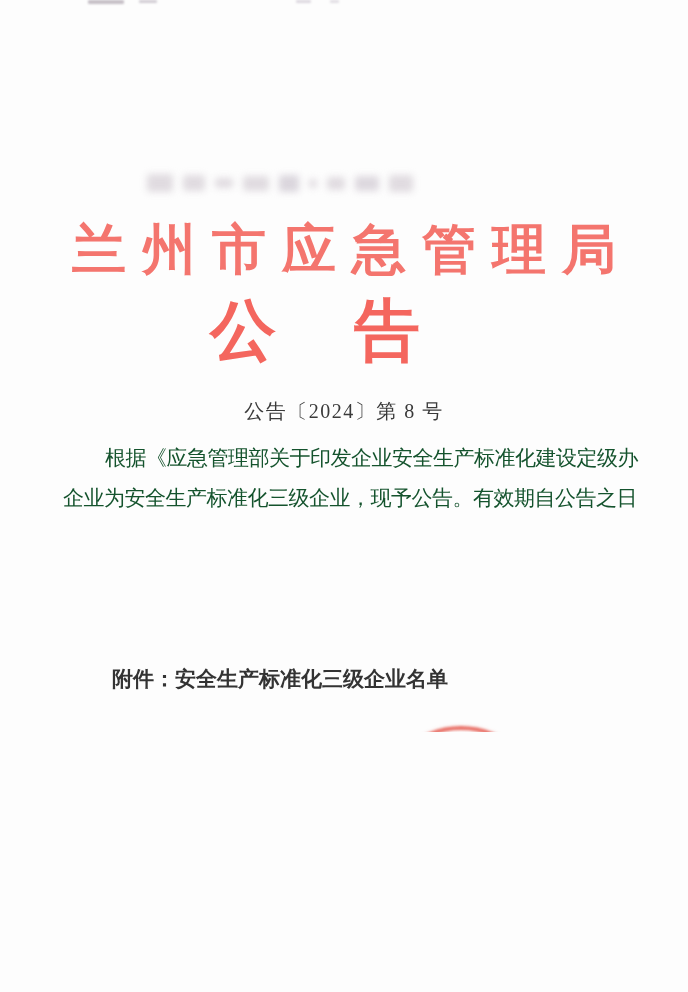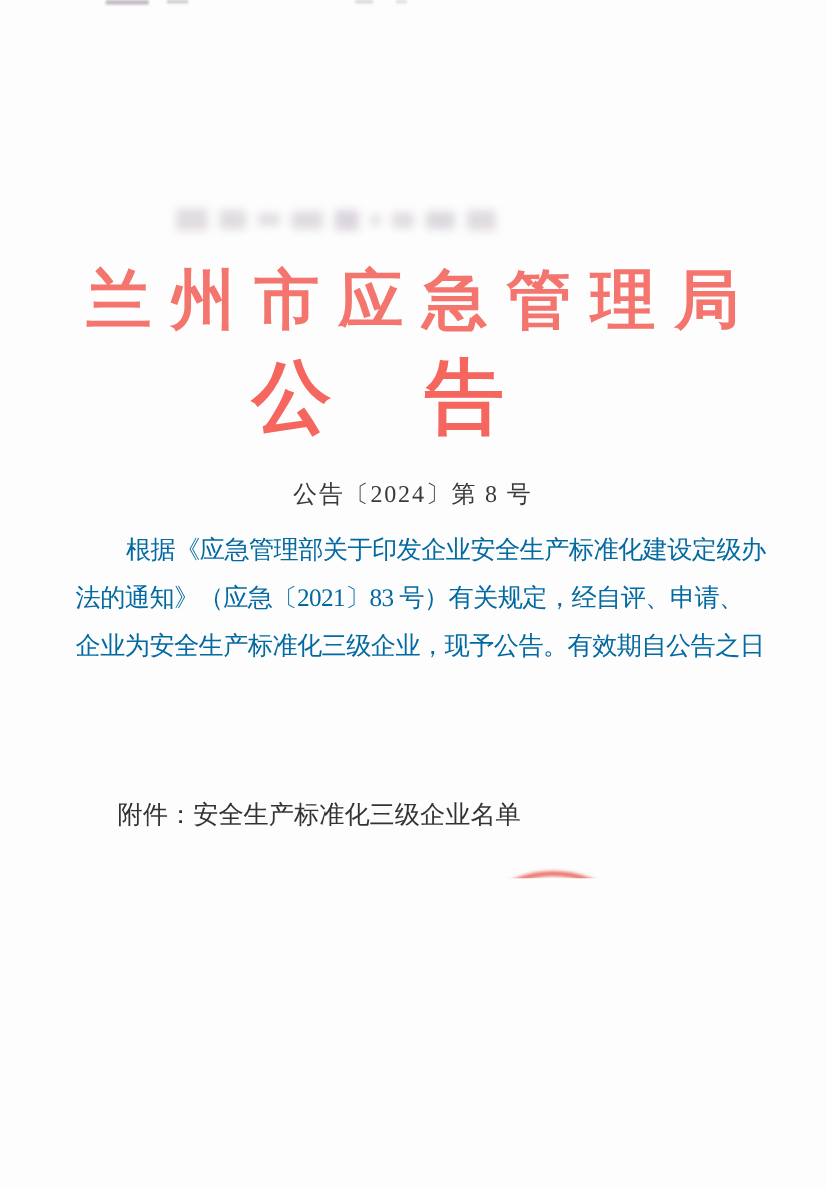--- a/index.html
+++ b/index.html
@@ -31,26 +31,26 @@
   .proclaim{
     position:absolute;top:286px;left:0;width:100%;text-align:center;
     font-size:66px;font-weight:bold;color:#f4665e;letter-spacing:6px;
     transform:translateX(-26px);white-space:nowrap;
   }
   .docnum{
     position:absolute;top:370px;left:0;width:100%;text-align:center;
     font-size:20px;color:#3a3a3a;letter-spacing:1.5px;margin-top:28px;
   }
   
-  .bodytext{position:absolute;left:63px;top:438px;width:580px;font-size:21px;color:#0369a1;}
+  .bodytext{position:absolute;left:63px;top:438px;width:580px;font-size:21px;color:#14532d;}
   .line{line-height:40px;letter-spacing:-0.5px;white-space:nowrap;}
   .indent{text-indent:42px;}
   .attach{
-    position:absolute;left:53px;top:664px;font-size:21px;color:#333;
-    padding-left:45px;line-height:30px;white-space:nowrap;
+    position:absolute;left:67px;top:664px;font-size:21px;color:#333;
+    padding-left:45px;line-height:30px;white-space:nowrap;font-weight:bold;
   }
   
   .seal{position:absolute;left:378px;top:724px;width:166px;height:166px;z-index:2;}
   .seal-ring{
     position:absolute;left:0;top:2px;width:158px;height:154px;
     border:4px solid rgba(229,85,74,.8);border-radius:50%;filter:blur(1.2px);
     box-shadow:0 0 3px rgba(229,85,74,.35), inset 0 0 3px rgba(229,85,74,.3);
   }
   .seal-star{
     position:absolute;left:50%;top:56%;transform:translate(-50%,-52%);
@@ -103,21 +103,20 @@
     <span class="g g8"></span>
     <span class="g g9"></span>
   </div>
 
   <h1 class="agency">兰州市应急管理局</h1>
   <div class="proclaim">公　告</div>
   <div class="docnum">公告〔2024〕第 8 号</div>
 
   <div class="bodytext">
     <div class="line indent">根据《应急管理部关于印发企业安全生产标准化建设定级办</div>
-    <div class="line">法的通知》（应急〔2021〕83 号）有关规定，经自评、申请、</div>
     <div class="line">企业为安全生产标准化三级企业，现予公告。有效期自公告之日</div>
   </div>
 
   <div class="attach">附件：安全生产标准化三级企业名单</div>
 
   <div class="seal">
     <div class="seal-ring"></div>
     <span class="arc a0">兰</span>
     <span class="arc a1">州</span>
     <span class="arc a2">市</span>

